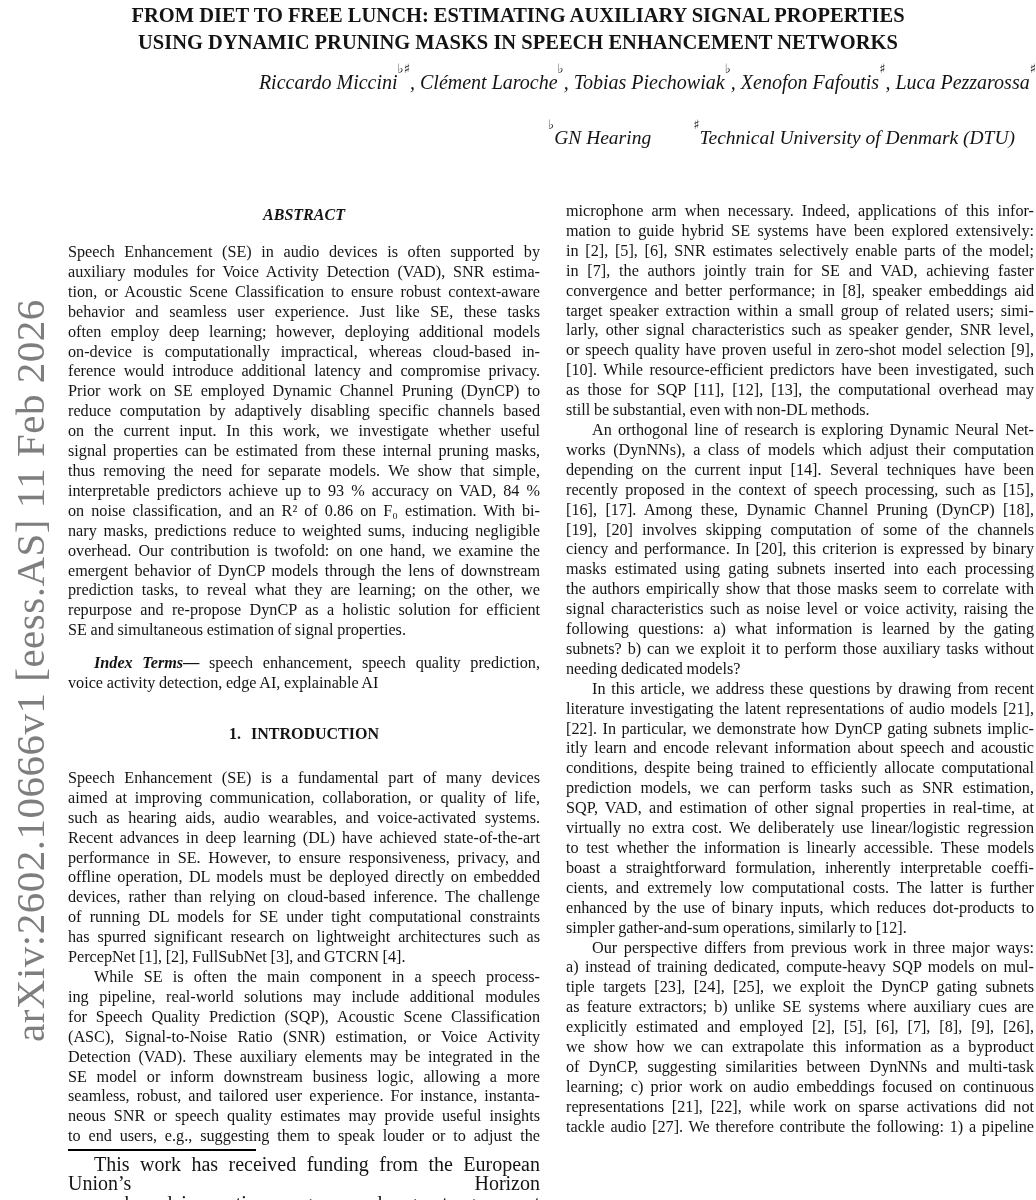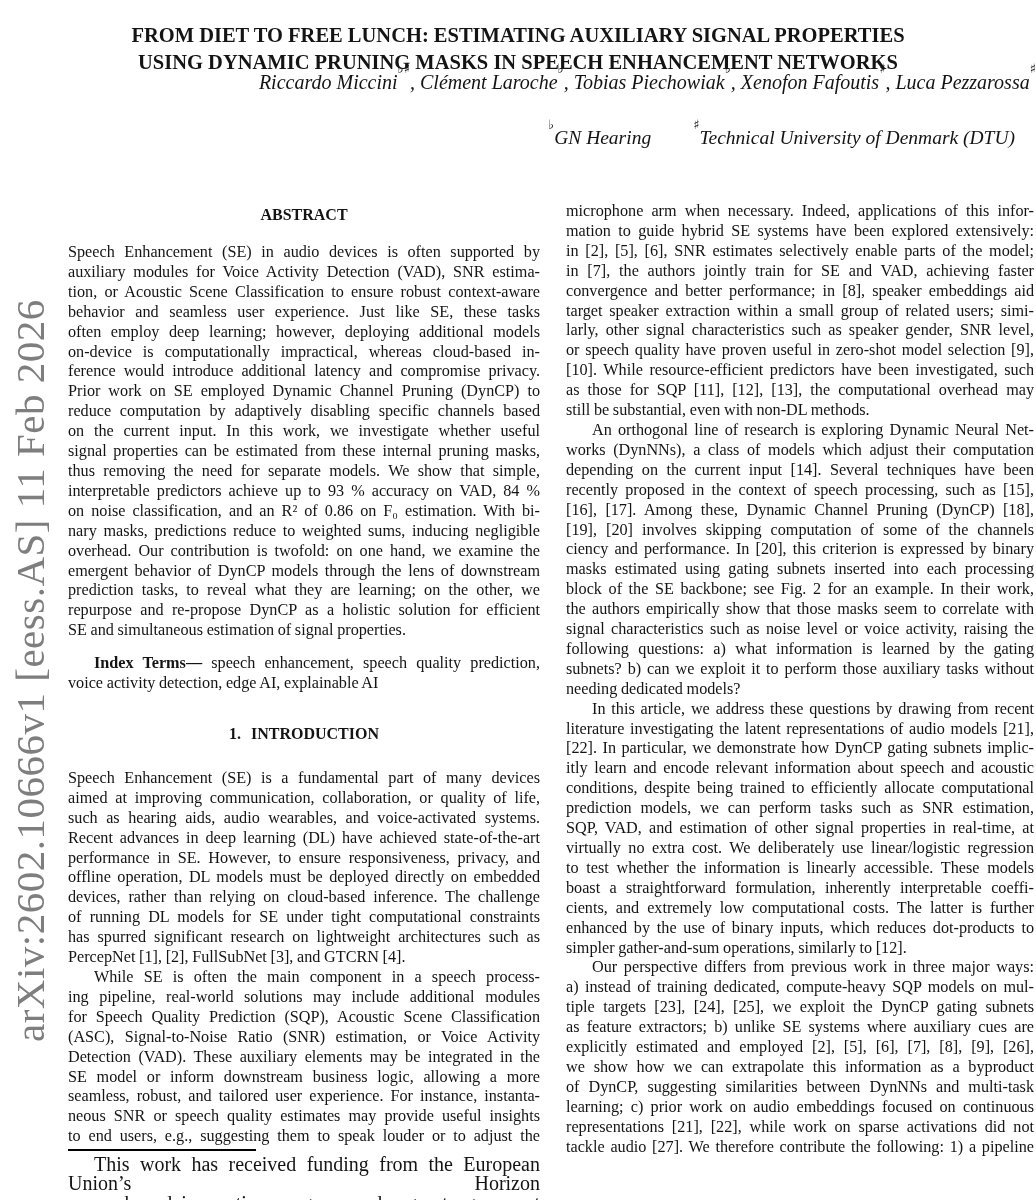--- a/index.html
+++ b/index.html
@@ -11,49 +11,49 @@
   
   #watermark {
     position:absolute; left:6px; top:1042px;
     transform:rotate(-90deg); transform-origin:0 0;
     font-size:41px; letter-spacing:0.5px; white-space:nowrap;
     font-family:"Liberation Serif","DejaVu Serif",serif;
   }
   
   #title {
     position:absolute; top:2px; left:0; width:1036px;
-    text-align:center; font-weight:bold; font-size:20.5px; line-height:26.5px;margin-top:20px;
+    text-align:center; font-weight:bold; font-size:20.5px; line-height:26.5px;
   }
   #authors {
     position:absolute; top:69px; left:0; width:1036px;
     text-align:right; font-style:italic; font-size:20px; line-height:26px;
   }
   #affiliations {
     position:absolute; top:125px; left:0; width:1036px;
     text-align:right; font-style:italic; font-size:19.5px; line-height:26px;
   }
   #affiliations .affil { display:inline-block; margin:0 21px; }
   sup.mark { font-size:13px; position:relative; top:-8px; line-height:0;
     font-family:"DejaVu Sans","Liberation Serif",serif; font-style:normal; }
   
   .col { position:absolute; top:202px; font-size:16.2px; line-height:19.9px;
          word-spacing:-0.4px; }
   #left-col  { left:68px;  width:472px; }
   #right-col { left:566px; width:468px; }
   .center-head { text-align:center; font-weight:bold; font-size:16px; line-height:20px; }
-  #abstract-heading { margin-top:3px; }
+  #abstract-heading { margin-top:3px;font-style:italic; }
   #abstract-para { margin-top:18px; }
   #index-terms { margin-top:13px; }
   #intro-heading { margin-top:30px; }
   #intro-heading .num { margin-right:10px; }
   #intro-para1 { margin-top:25px; }
   .line { text-align:justify; text-align-last:justify; overflow:hidden; }
   .line.last { text-align-last:left; }
   .line.indent { text-indent:26px; }
-  .lead { font-weight:bold; }
+  .lead { font-weight:bold; font-style:italic; }
   
   #footnote { margin-top:1px; font-size:20px; line-height:19.3px; }
   #footnote-rule { width:188px; height:2px; background:#000; margin:2px 0 4px 0; }
 </style>
 </head>
 <body>
 
 <div id="page">
 
   <div id="watermark" style="color: rgb(126, 126, 126);">arXiv:2602.10666v1  [eess.AS]  11 Feb 2026</div>
@@ -152,21 +152,20 @@
       </div>
     <div>
         <div class="line indent">An orthogonal line of research is exploring Dynamic Neural Net-</div>
         <div class="line">works (DynNNs), a class of models which adjust their computation</div>
         <div class="line">depending on the current input [14].  Several techniques have been</div>
         <div class="line">recently proposed in the context of speech processing, such as [15],</div>
         <div class="line">[16], [17]. Among these, Dynamic Channel Pruning (DynCP) [18],</div>
         <div class="line">[19], [20] involves skipping computation of some of the channels</div>
         <div class="line">ciency and performance. In [20], this criterion is expressed by binary</div>
         <div class="line">masks estimated using gating subnets inserted into each processing</div>
-        <div class="line">block of the SE backbone; see Fig. 2 for an example. In their work,</div>
         <div class="line">the authors empirically show that those masks seem to correlate with</div>
         <div class="line">signal characteristics such as noise level or voice activity, raising the</div>
         <div class="line">following questions:  a) what information is learned by the gating</div>
         <div class="line">subnets? b) can we exploit it to perform those auxiliary tasks without</div>
         <div class="line last">needing dedicated models?</div>
       </div>
     <div>
         <div class="line indent">In this article, we address these questions by drawing from recent</div>
         <div class="line">literature investigating the latent representations of audio models [21],</div>
         <div class="line">[22]. In particular, we demonstrate how DynCP gating subnets implic-</div>

